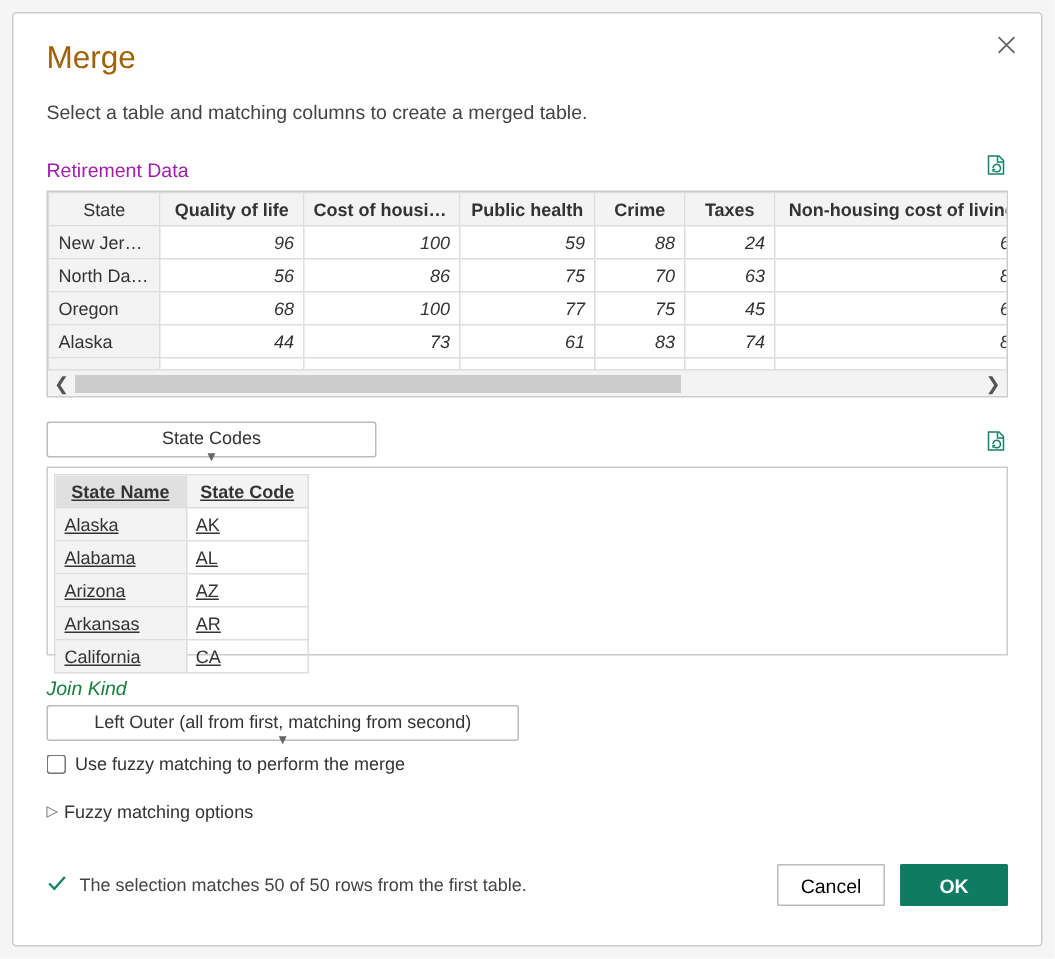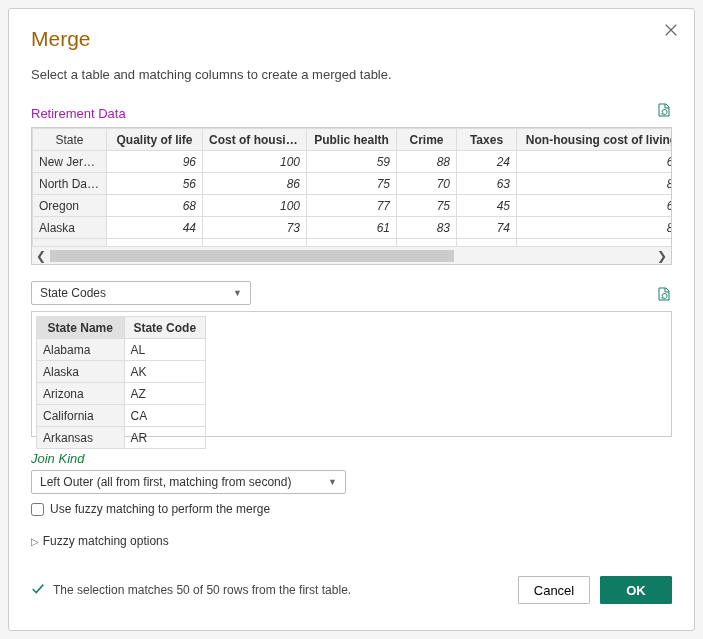--- a/index.html
+++ b/index.html
@@ -114,25 +114,26 @@
     align-items: center;
     justify-content: space-between;
     border: 1px solid #bbb;
     border-radius: 2px;
     padding: 3px 8px;
     min-width: 220px;
     height: 24px;
     font-size: 12px;
     cursor: pointer;
     background: #fff;
+    flex-direction: column;
   }
   .dropdown .caret { font-size: 9px; color: #666; }
   .t2 col.c1 { width: 86px; }
   .t2 col.c2 { width: 80px; }
-  .t2-wrap { width: 170px; }
+  .t2-wrap { width: 170px; text-decoration: underline; }
   .t2 th:first-child { background: #e0e0e0; }
   .t2 td:first-child { background: #f3f3f3; }
   .t2-outer {
     border: 1px solid #ccc;
     padding: 4px 4px 10px 4px;
     height: 126px;
   }
   .section-label {
     font-size: 13px;
     color: #15803d;
@@ -332,38 +333,38 @@
             <col class="c2">
           </colgroup>
         <thead>
             <tr id="t2-head">
               <th>State Name</th>
               <th>State Code</th>
             </tr>
           </thead>
         <tbody id="t2-body">
             <tr>
+              <td>Alaska</td>
+              <td>AK</td>
+            </tr>
+            <tr>
               <td>Alabama</td>
               <td>AL</td>
-            </tr>
-            <tr>
-              <td>Alaska</td>
-              <td>AK</td>
             </tr>
             <tr>
               <td>Arizona</td>
               <td>AZ</td>
             </tr>
             <tr>
+              <td>Arkansas</td>
+              <td>AR</td>
+            </tr>
+            <tr>
               <td>California</td>
               <td>CA</td>
-            </tr>
-            <tr>
-              <td>Arkansas</td>
-              <td>AR</td>
             </tr>
           </tbody>
       </table>
     </div>
   </div>
 
   
   <div class="section-label">Join Kind</div>
   <div class="dropdown joinkind-dd">
     <span>Left Outer (all from first, matching from second)</span>

